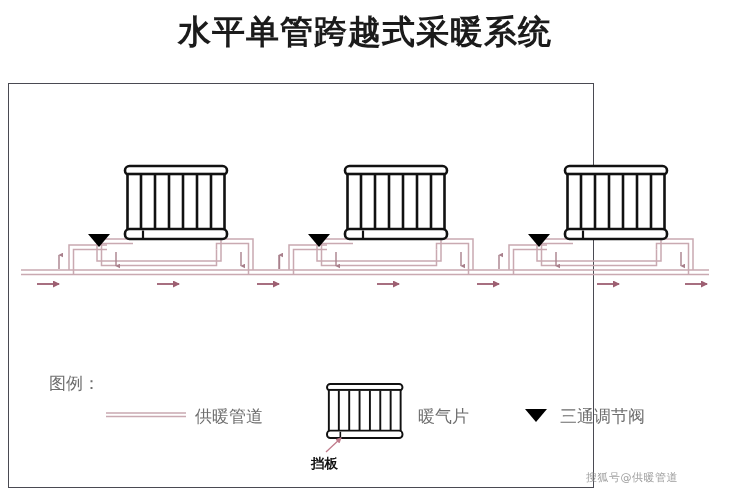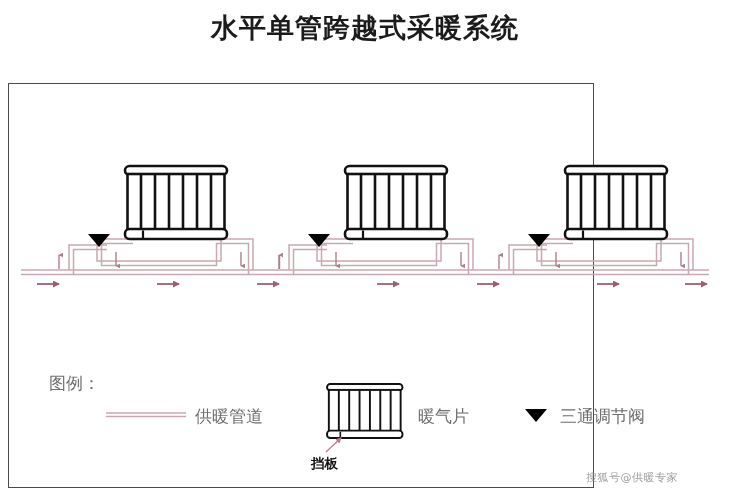--- a/index.html
+++ b/index.html
@@ -7,21 +7,21 @@
     width:730px;height:500px;
     background:#ffffff;
     font-family:"Liberation Sans","DejaVu Sans",sans-serif;
     overflow:hidden;
     position:relative;
   }
   #page-title{
     position:absolute;
     left:0;top:10px;width:730px;
     text-align:center;
-    font-size:27px;
+    font-size:33px;
     font-weight:bold;
     letter-spacing:1px;
     color:#1b1b1b;
     font-family:"DejaVu Sans","Liberation Sans",sans-serif;
   }
   #diagram-frame{
     position:absolute;
     left:8px;top:83px;
     width:586px;height:405px;
     border:1.5px solid #4a4a52;
@@ -201,13 +201,13 @@
       </g>
 
       <g>
         <path d="M516,325 L538,325 L527,338 Z" fill="#000000"></path>
         <text id="lg-valve" class="cjk" x="551" y="338" font-size="17" fill="#6e6e6e">三通调节阀</text>
       </g>
     </g>
   </svg>
 </div>
 
-<div id="watermark" class="cjk">搜狐号@供暖专家</div>
+<div id="watermark" class="cjk">搜狐号@供暖管道</div>
 
 </body></html>

